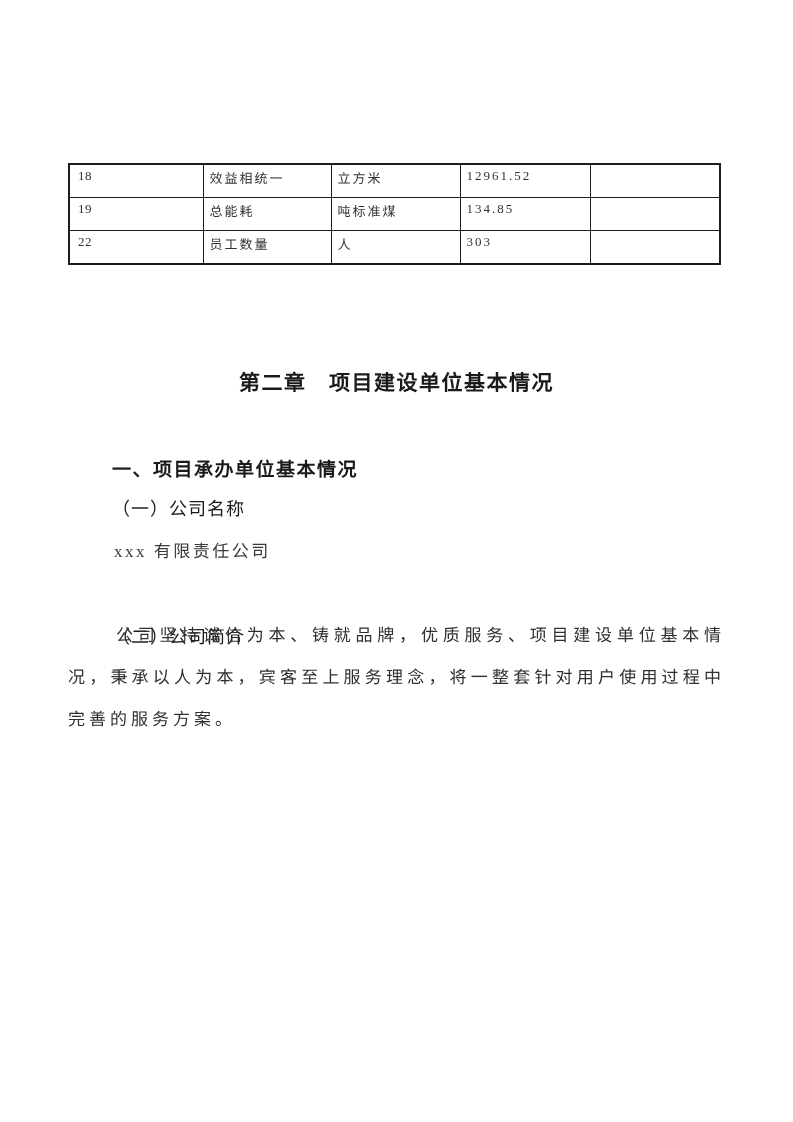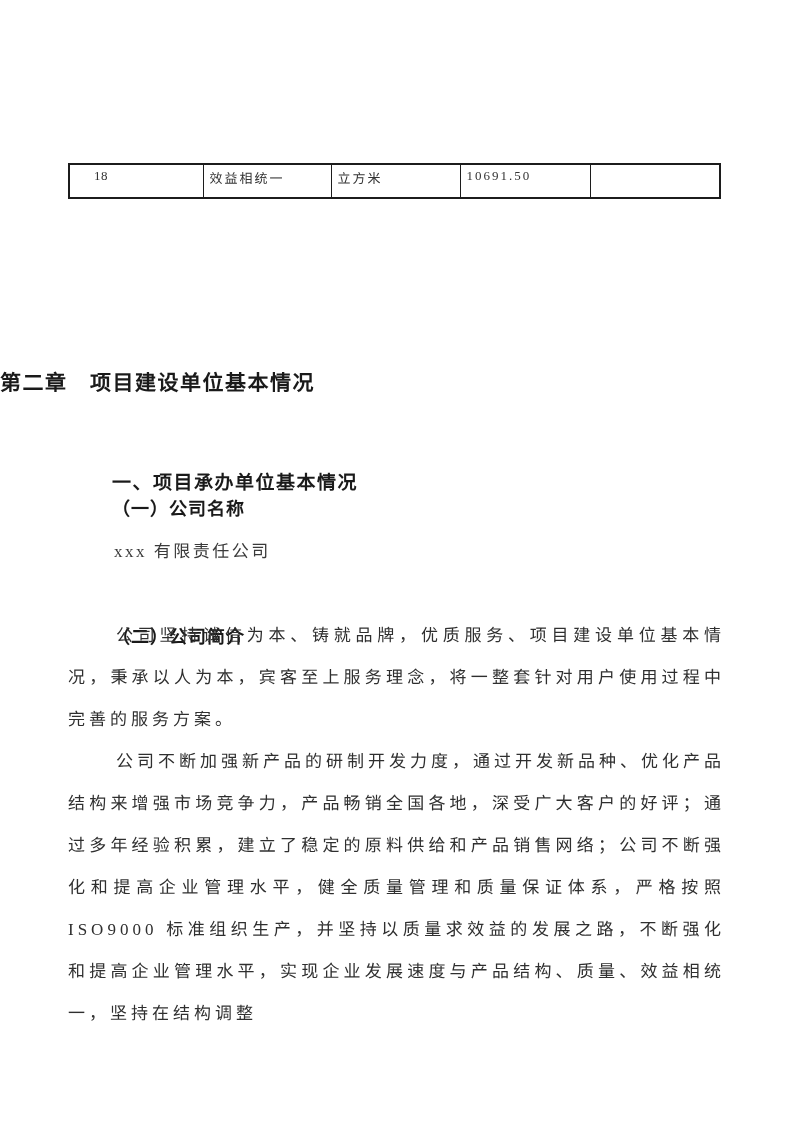--- a/index.html
+++ b/index.html
@@ -32,58 +32,58 @@
     height: 29px;
     vertical-align: top;
     padding: 3px 4px 0 6px;
     font-size: 13px;
     letter-spacing: 2px;
     color: #333333;
     overflow: hidden;
     white-space: nowrap;
   }
   table.summary td.no {
-    padding-left: 24px;
+    padding-left: 8px;
     letter-spacing: 0.5px;
   }
   col.c1 { width: 134px; }
   col.c2 { width: 128px; }
   col.c3 { width: 129px; }
   col.c4 { width: 130px; }
   col.c5 { width: 130px; }
 
   
   .chapter-title {
     position: absolute;
     top: 366px;
     left: 0;
     width: 100%;
-    text-align: left;
+    text-align: center;
     font-family: "Liberation Sans", "DejaVu Sans", sans-serif;
     font-size: 21px;
     font-weight: 700;
     letter-spacing: 1.5px;
     color: #1a1a1a;
   }
   .section-title {
     position: absolute;
-    top: 467px;
+    top: 454px;
     left: 112px;
     font-family: Liberation Serif, serif;
     font-size: 19px;
     font-weight: 700;
     letter-spacing: 1.5px;
     color: #1a1a1a;
   }
   .sub-heading {
     position: absolute;
     left: 112px;
     font-family: "Liberation Sans", "DejaVu Sans", sans-serif;
     font-size: 18px;
-    font-weight: 700;
+    font-weight: 400;
     letter-spacing: 1px;
     color: #1a1a1a;
   }
   .sub-heading.h1 { top: 494px; }
   .sub-heading.h2 { top: 575px; margin-top: 47px; }
 
   .company-name {
     position: absolute;
     top: 537px;
     left: 114px;
@@ -121,34 +121,47 @@
         <col class="c2">
         <col class="c3">
         <col class="c4">
         <col class="c5">
     </colgroup>
     <tbody>
       <tr>
         <td class="no">18</td>
         <td>效益相统一</td>
         <td>立方米</td>
-        <td>10691.50</td>
+        <td>12961.52</td>
+        <td></td>
+      </tr>
+      <tr>
+        <td class="no">19</td>
+        <td>总能耗</td>
+        <td>吨标准煤</td>
+        <td>134.85</td>
+        <td></td>
+      </tr>
+      <tr>
+        <td class="no">22</td>
+        <td>员工数量</td>
+        <td>人</td>
+        <td>303</td>
         <td></td>
       </tr>
     </tbody>
   </table>
 
   <div class="chapter-title">第二章　项目建设单位基本情况</div>
 
   <div class="section-title">一、项目承办单位基本情况</div>
 
   <div class="sub-heading h1">（一）公司名称</div>
 
   <div class="company-name">xxx 有限责任公司</div>
 
   <div class="sub-heading h2">（二）公司简介</div>
 
   <div class="intro">
     <p>公司坚持诚信为本、铸就品牌，优质服务、项目建设单位基本情况，秉承以人为本，宾客至上服务理念，将一整套针对用户使用过程中完善的服务方案。</p>
-    <p>公司不断加强新产品的研制开发力度，通过开发新品种、优化产品结构来增强市场竞争力，产品畅销全国各地，深受广大客户的好评；通过多年经验积累，建立了稳定的原料供给和产品销售网络；公司不断强化和提高企业管理水平，健全质量管理和质量保证体系，严格按照 ISO9000 标准组织生产，并坚持以质量求效益的发展之路，不断强化和提高企业管理水平，实现企业发展速度与产品结构、质量、效益相统一，坚持在结构调整</p>
   </div>
 
 </div>
 
 </body></html>

